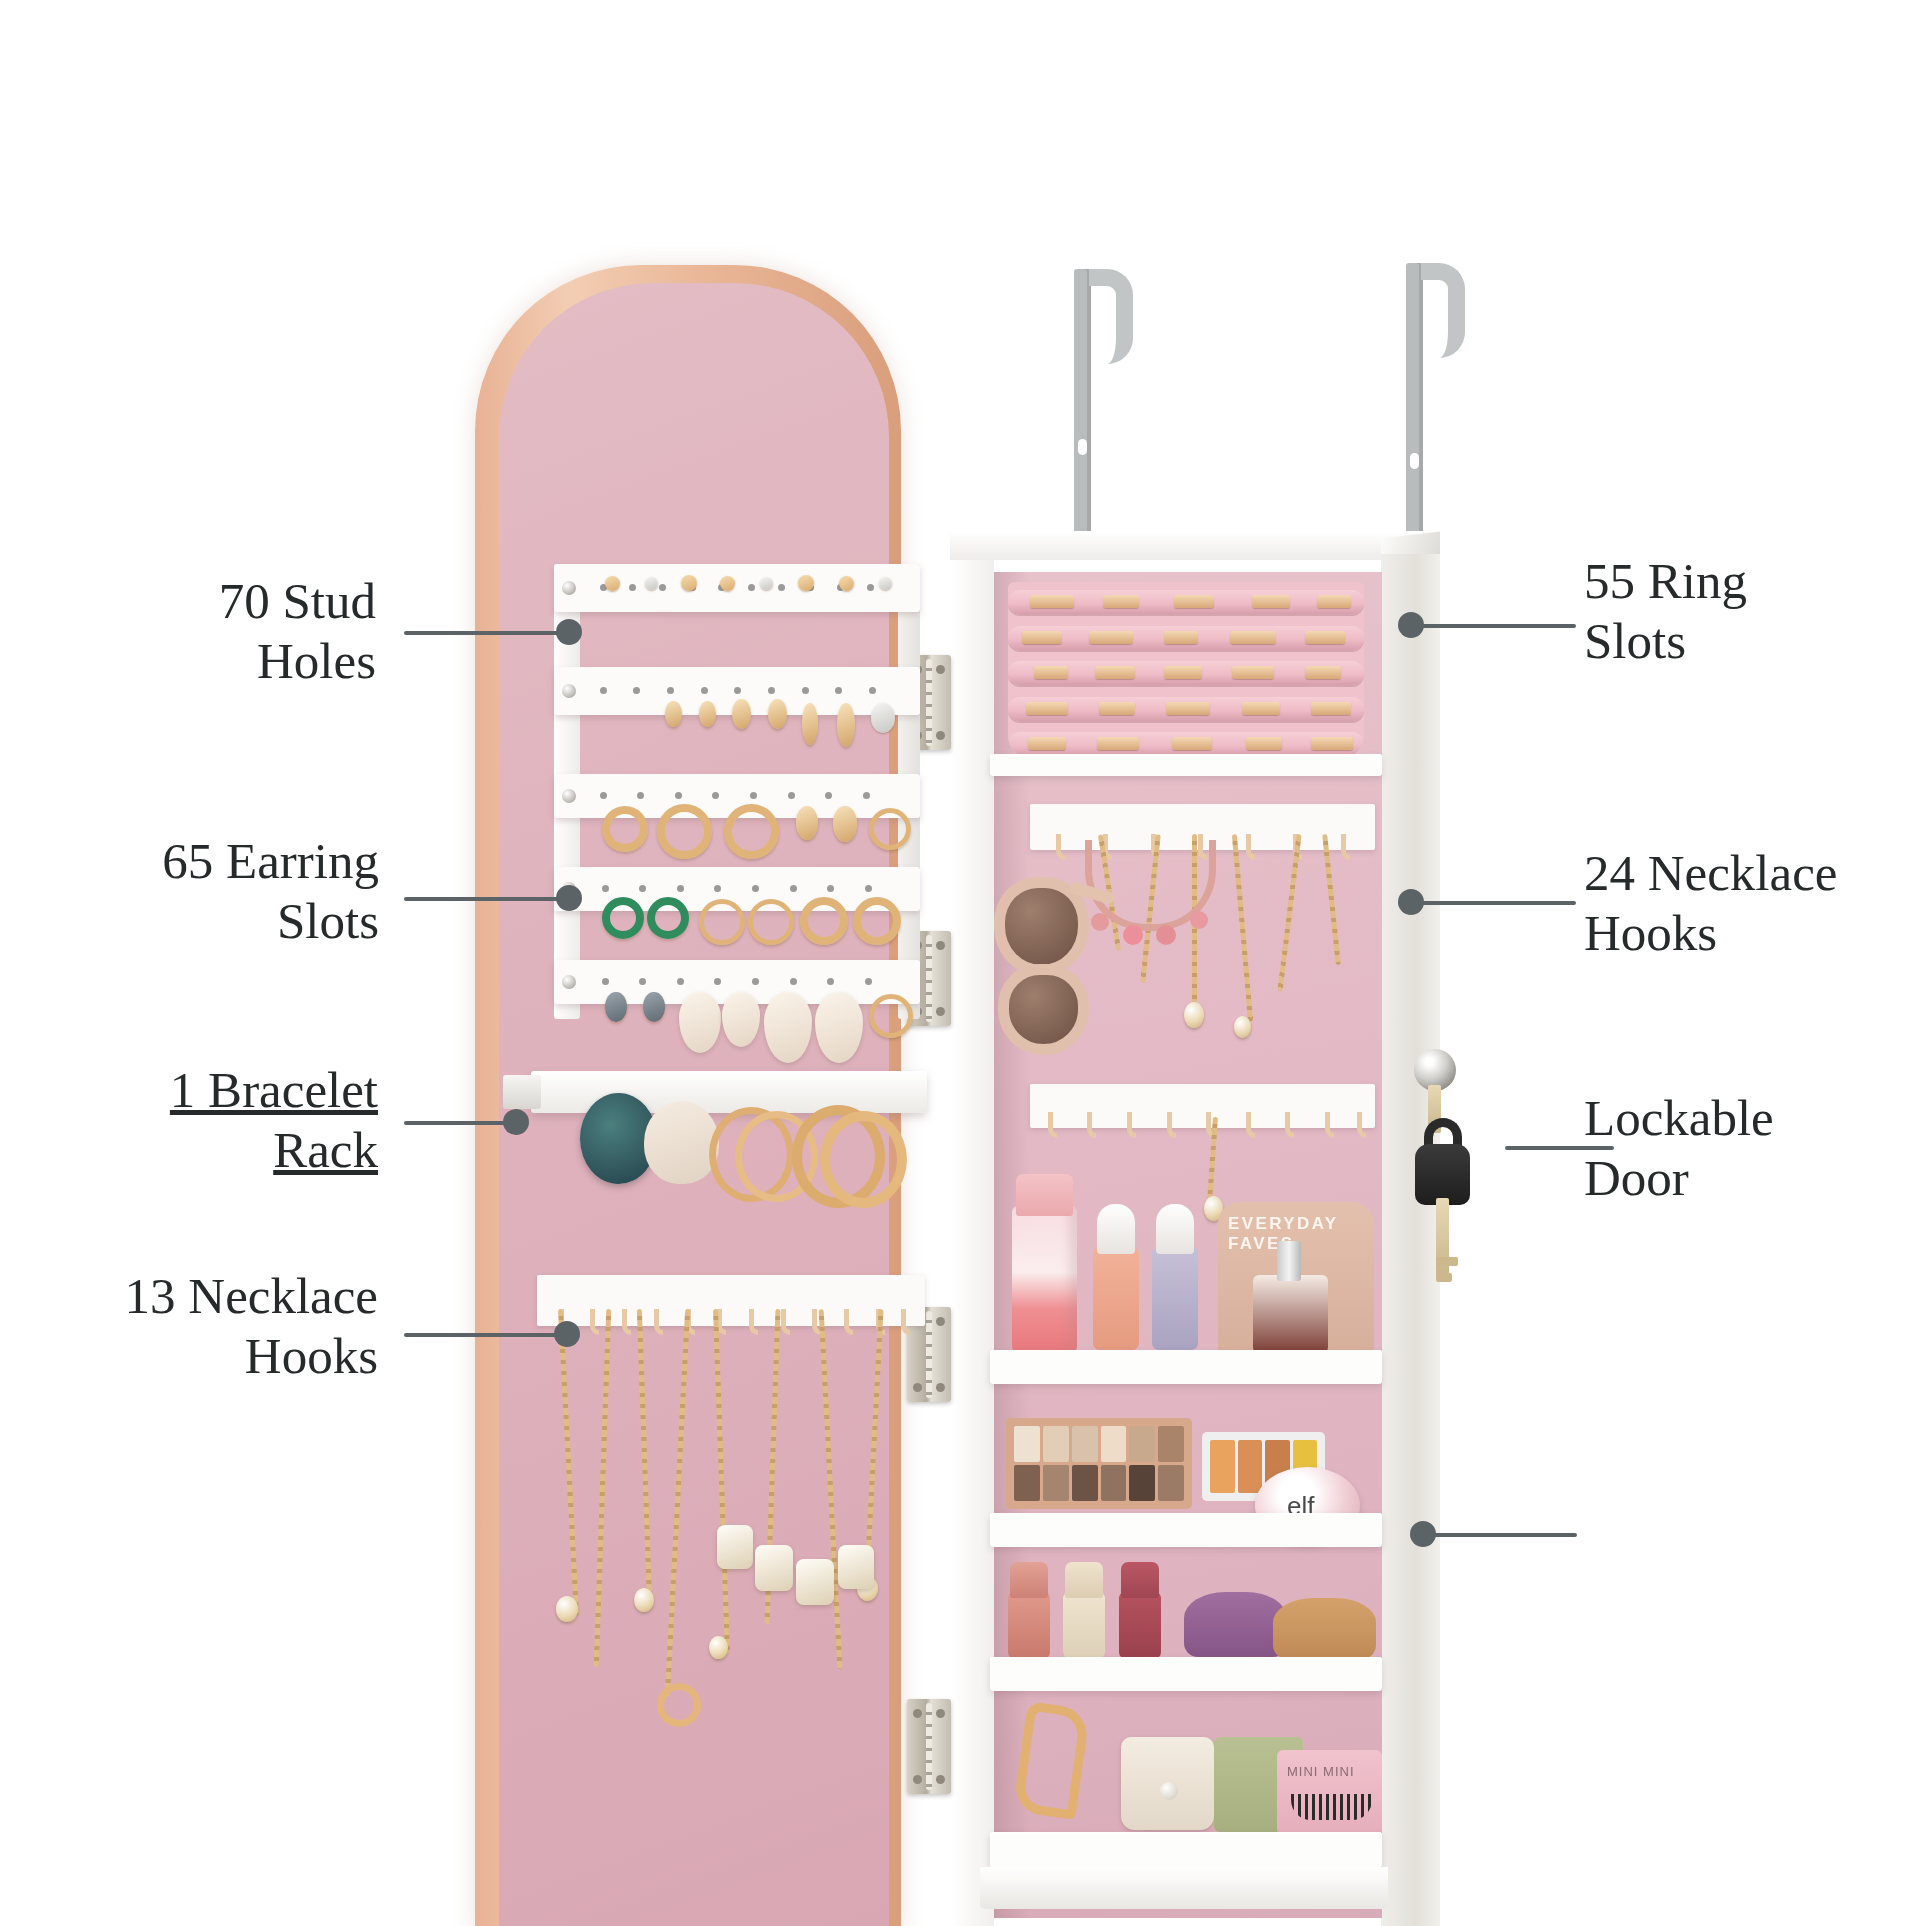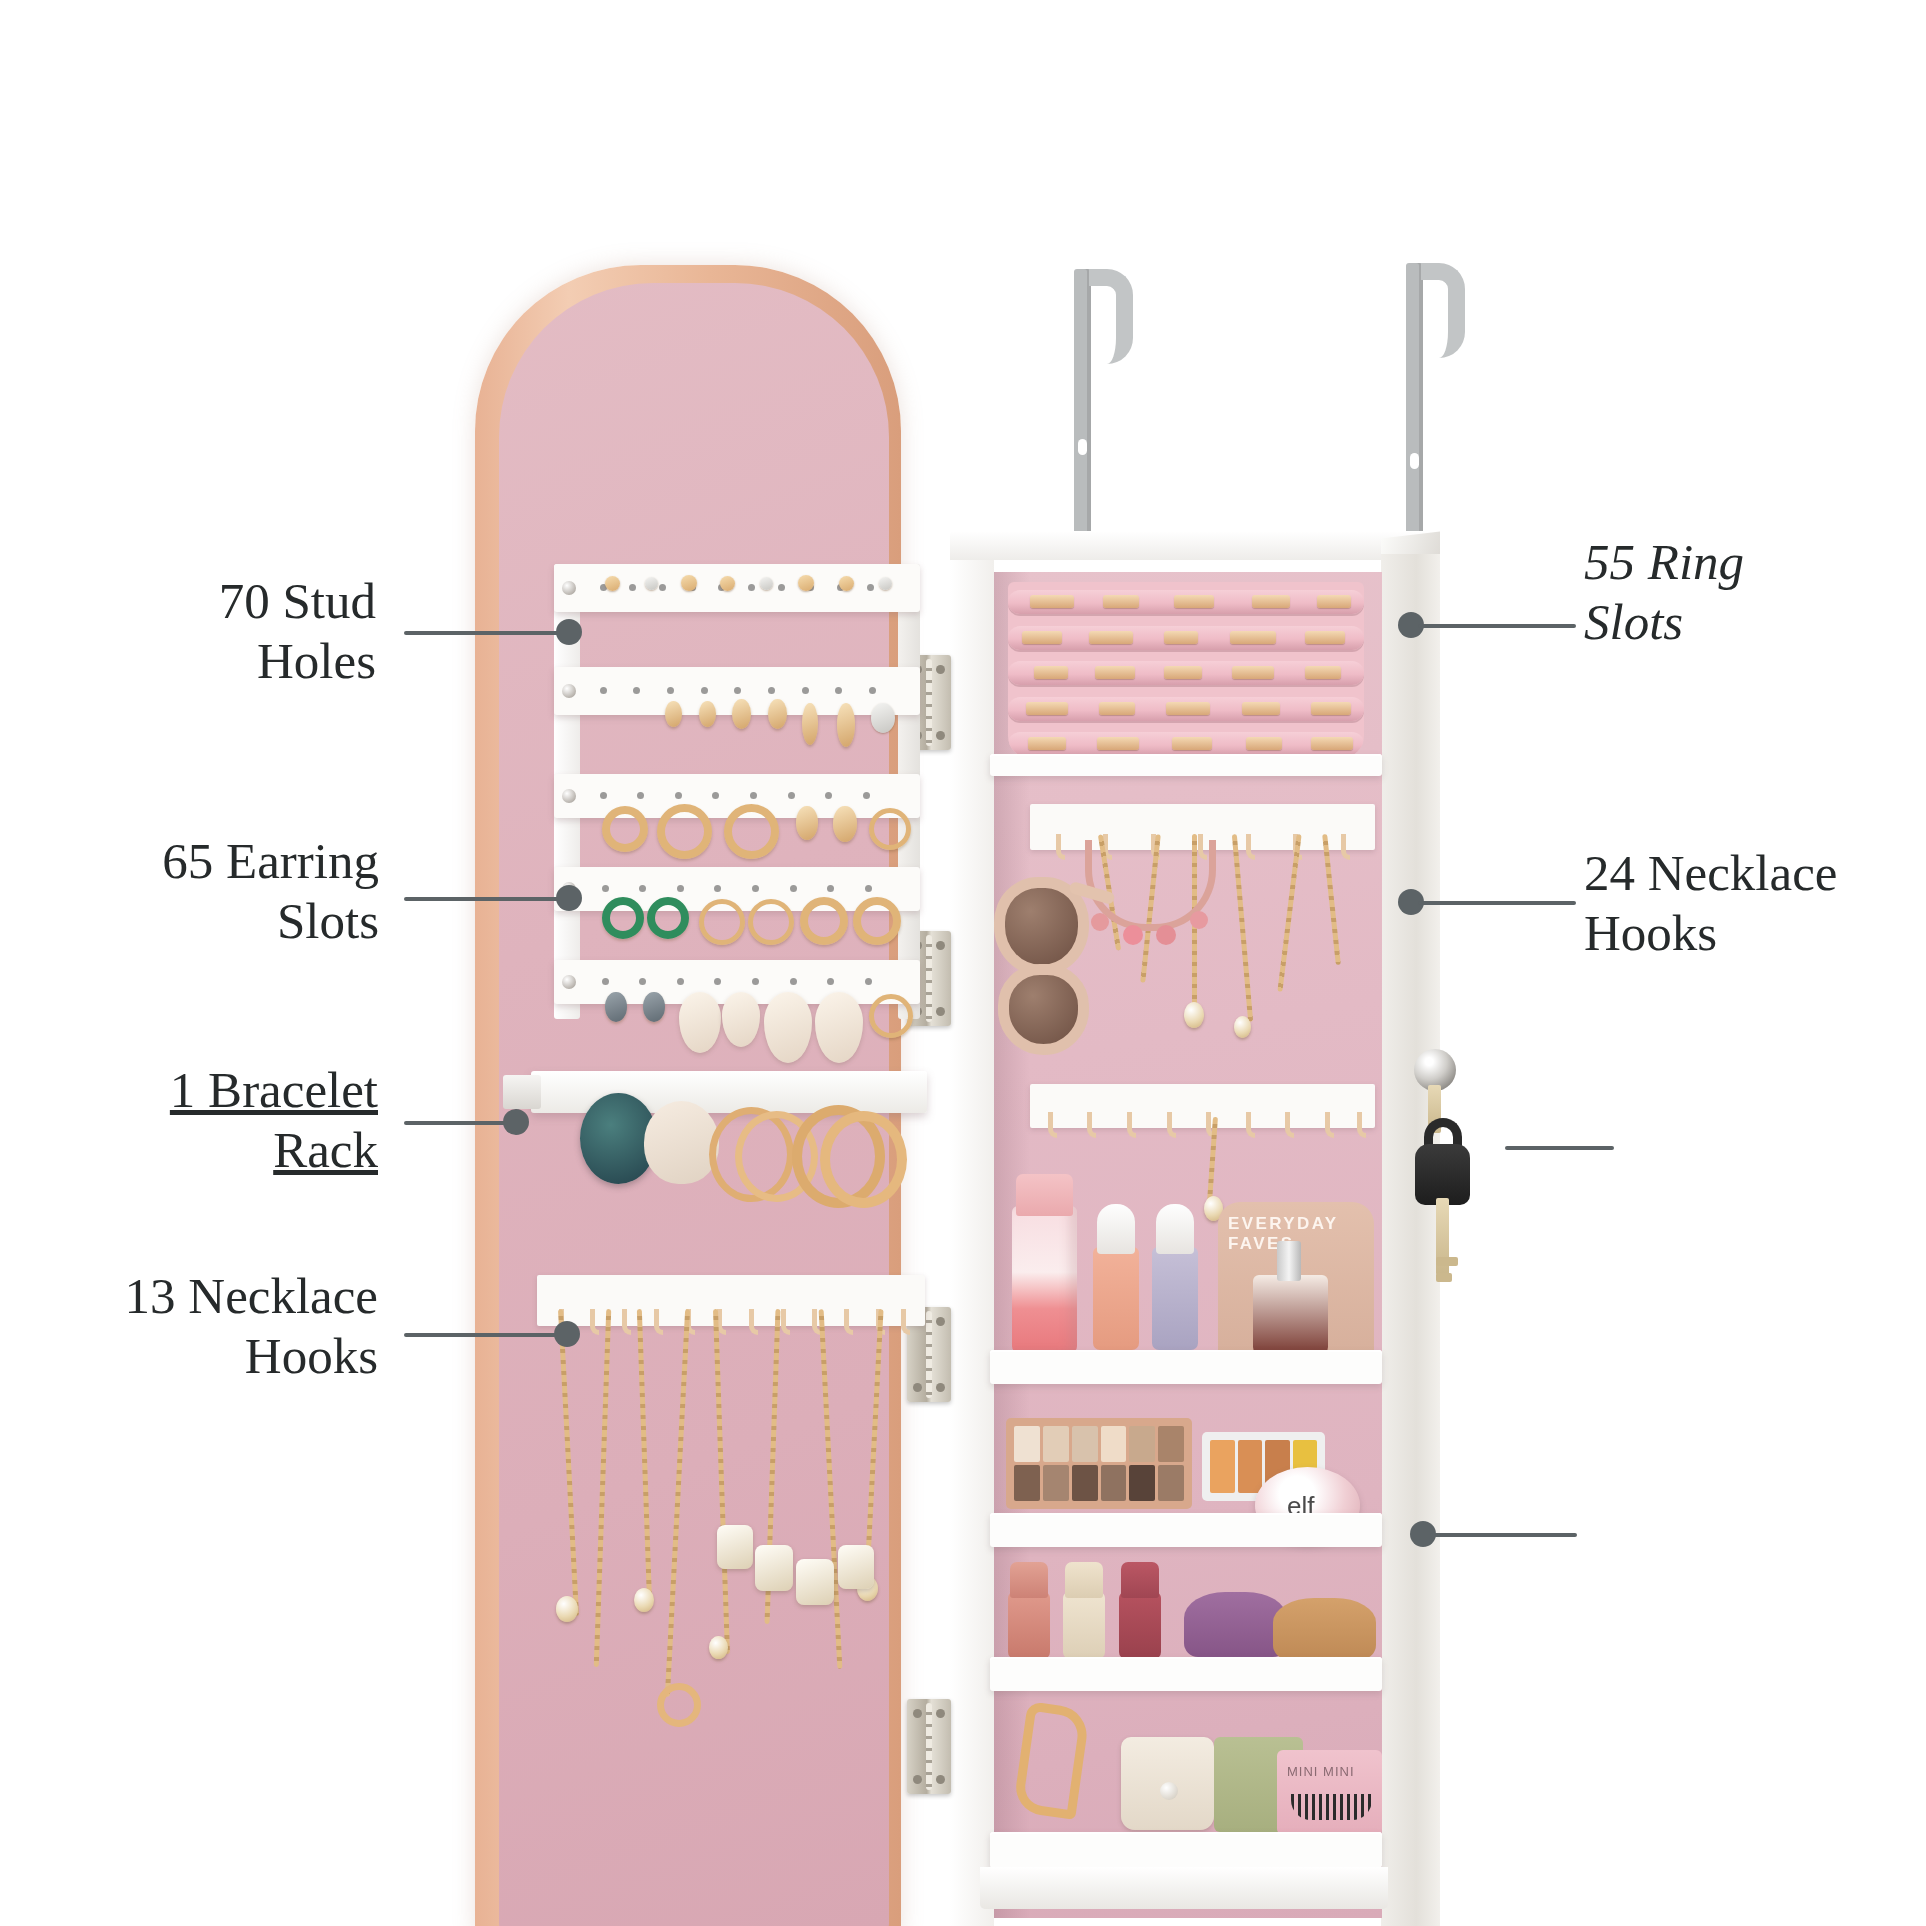--- a/index.html
+++ b/index.html
@@ -547,27 +547,29 @@
   <div class="leader" style="left:404px;top:1121px;width:109px;"></div>
   <div class="leader-dot" style="left:503px;top:1109px;"></div>
 
   <div class="callout left" style="left:10px;top:1267px;width:368px;">13 Necklace
 Hooks</div>
   <div class="leader" style="left:404px;top:1333px;width:164px;"></div>
   <div class="leader-dot" style="left:554px;top:1321px;"></div>
 
   <div class="leader-dot" style="left:1398px;top:612px;"></div>
   <div class="leader" style="left:1418px;top:624px;width:158px;"></div>
-  <div class="callout right" style="left:1584px;top:533px;width:327px;font-style:italic;">55 Ring
+  <div class="callout right" style="left:1584px;top:552px;width:327px;">55 Ring
 Slots</div>
 
   <div class="leader-dot" style="left:1398px;top:889px;"></div>
   <div class="leader" style="left:1418px;top:901px;width:158px;"></div>
   <div class="callout right" style="left:1584px;top:844px;width:347px;">24 Necklace
 Hooks</div>
 
   <div class="leader" style="left:1505px;top:1146px;width:109px;"></div>
+  <div class="callout right" style="left:1584px;top:1089px;width:327px;">Lockable
+Door</div>
 
   <div class="leader-dot" style="left:1410px;top:1521px;"></div>
   <div class="leader" style="left:1430px;top:1533px;width:147px;"></div>
 
 </div>
 
 
 </body></html>

